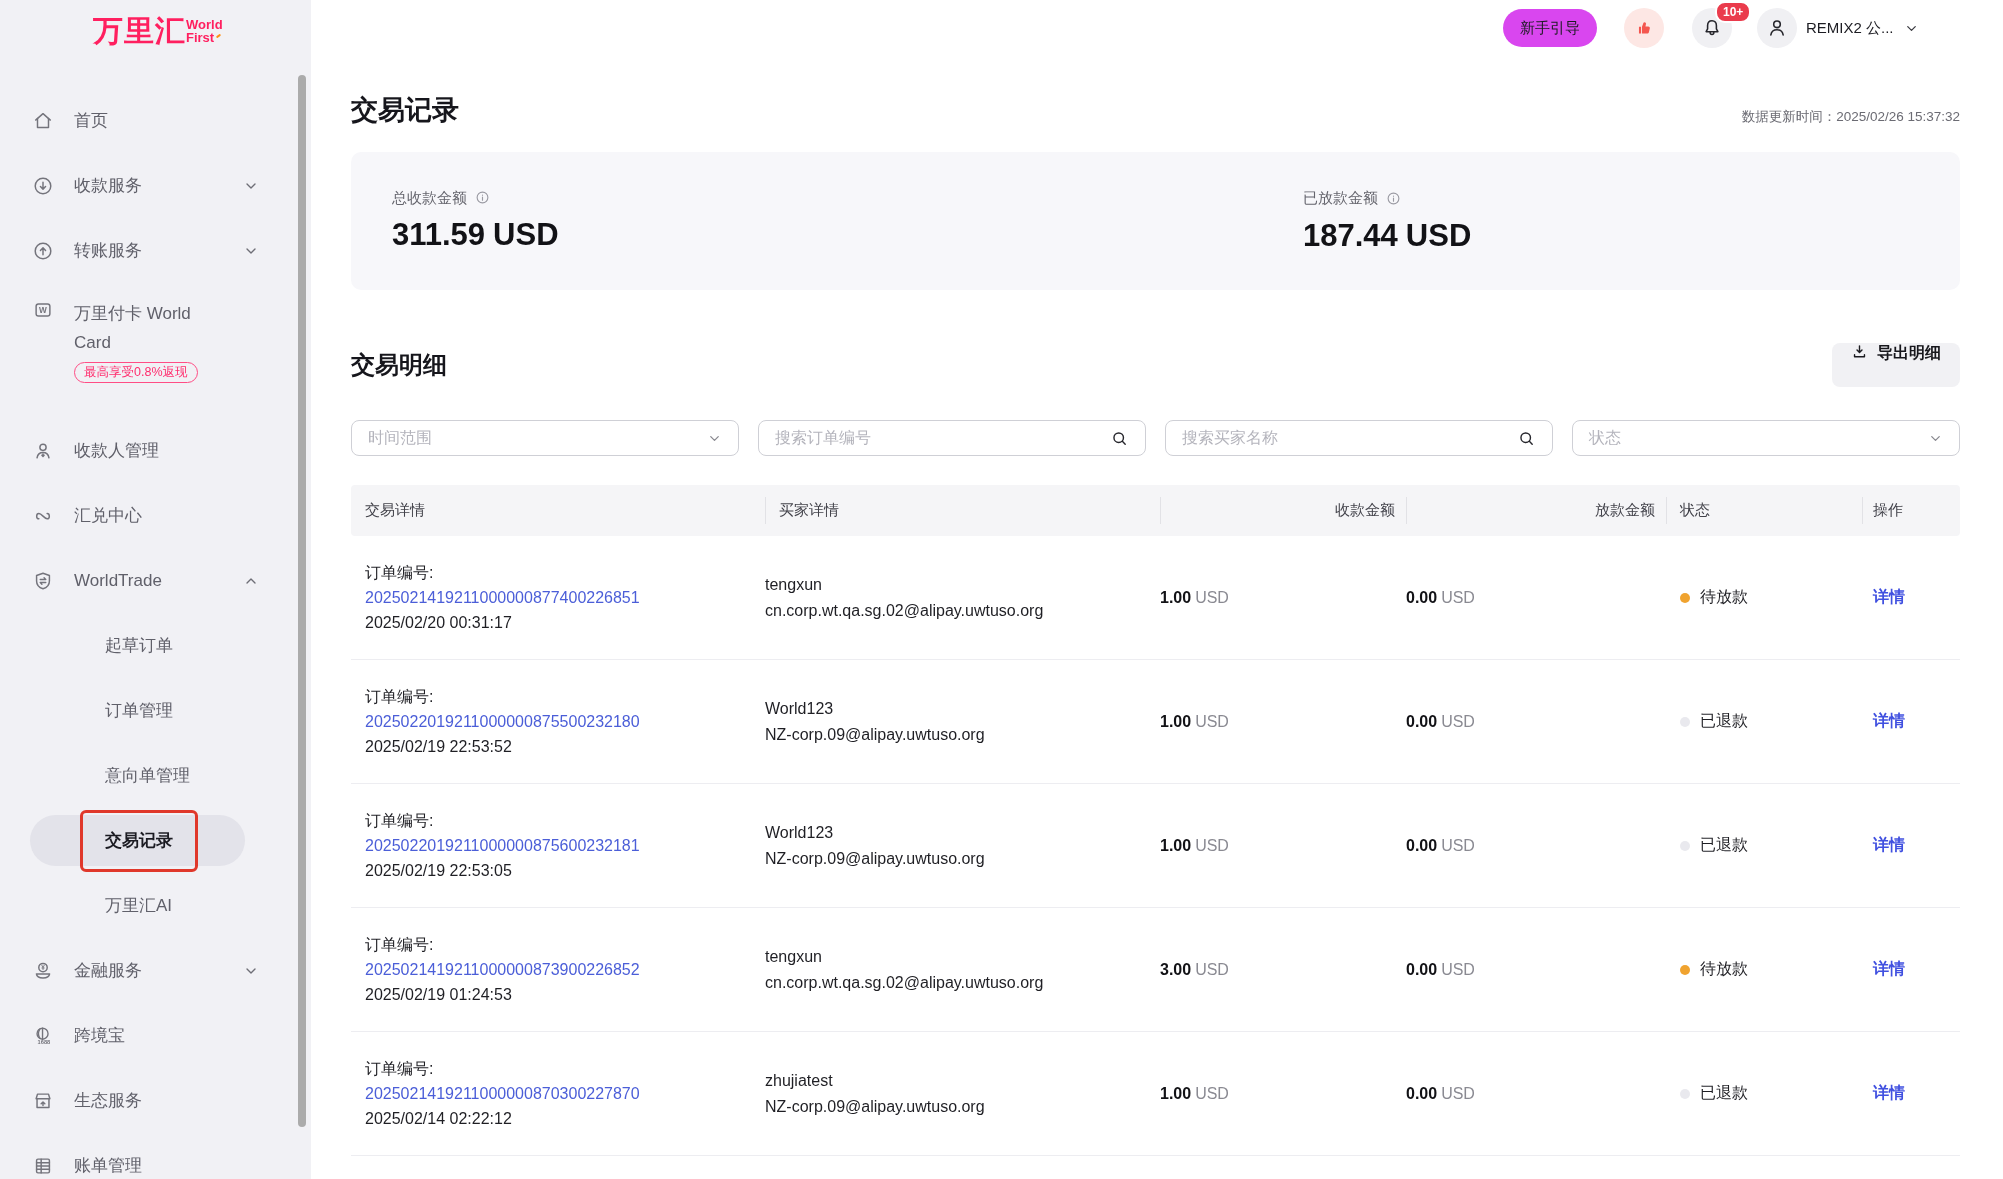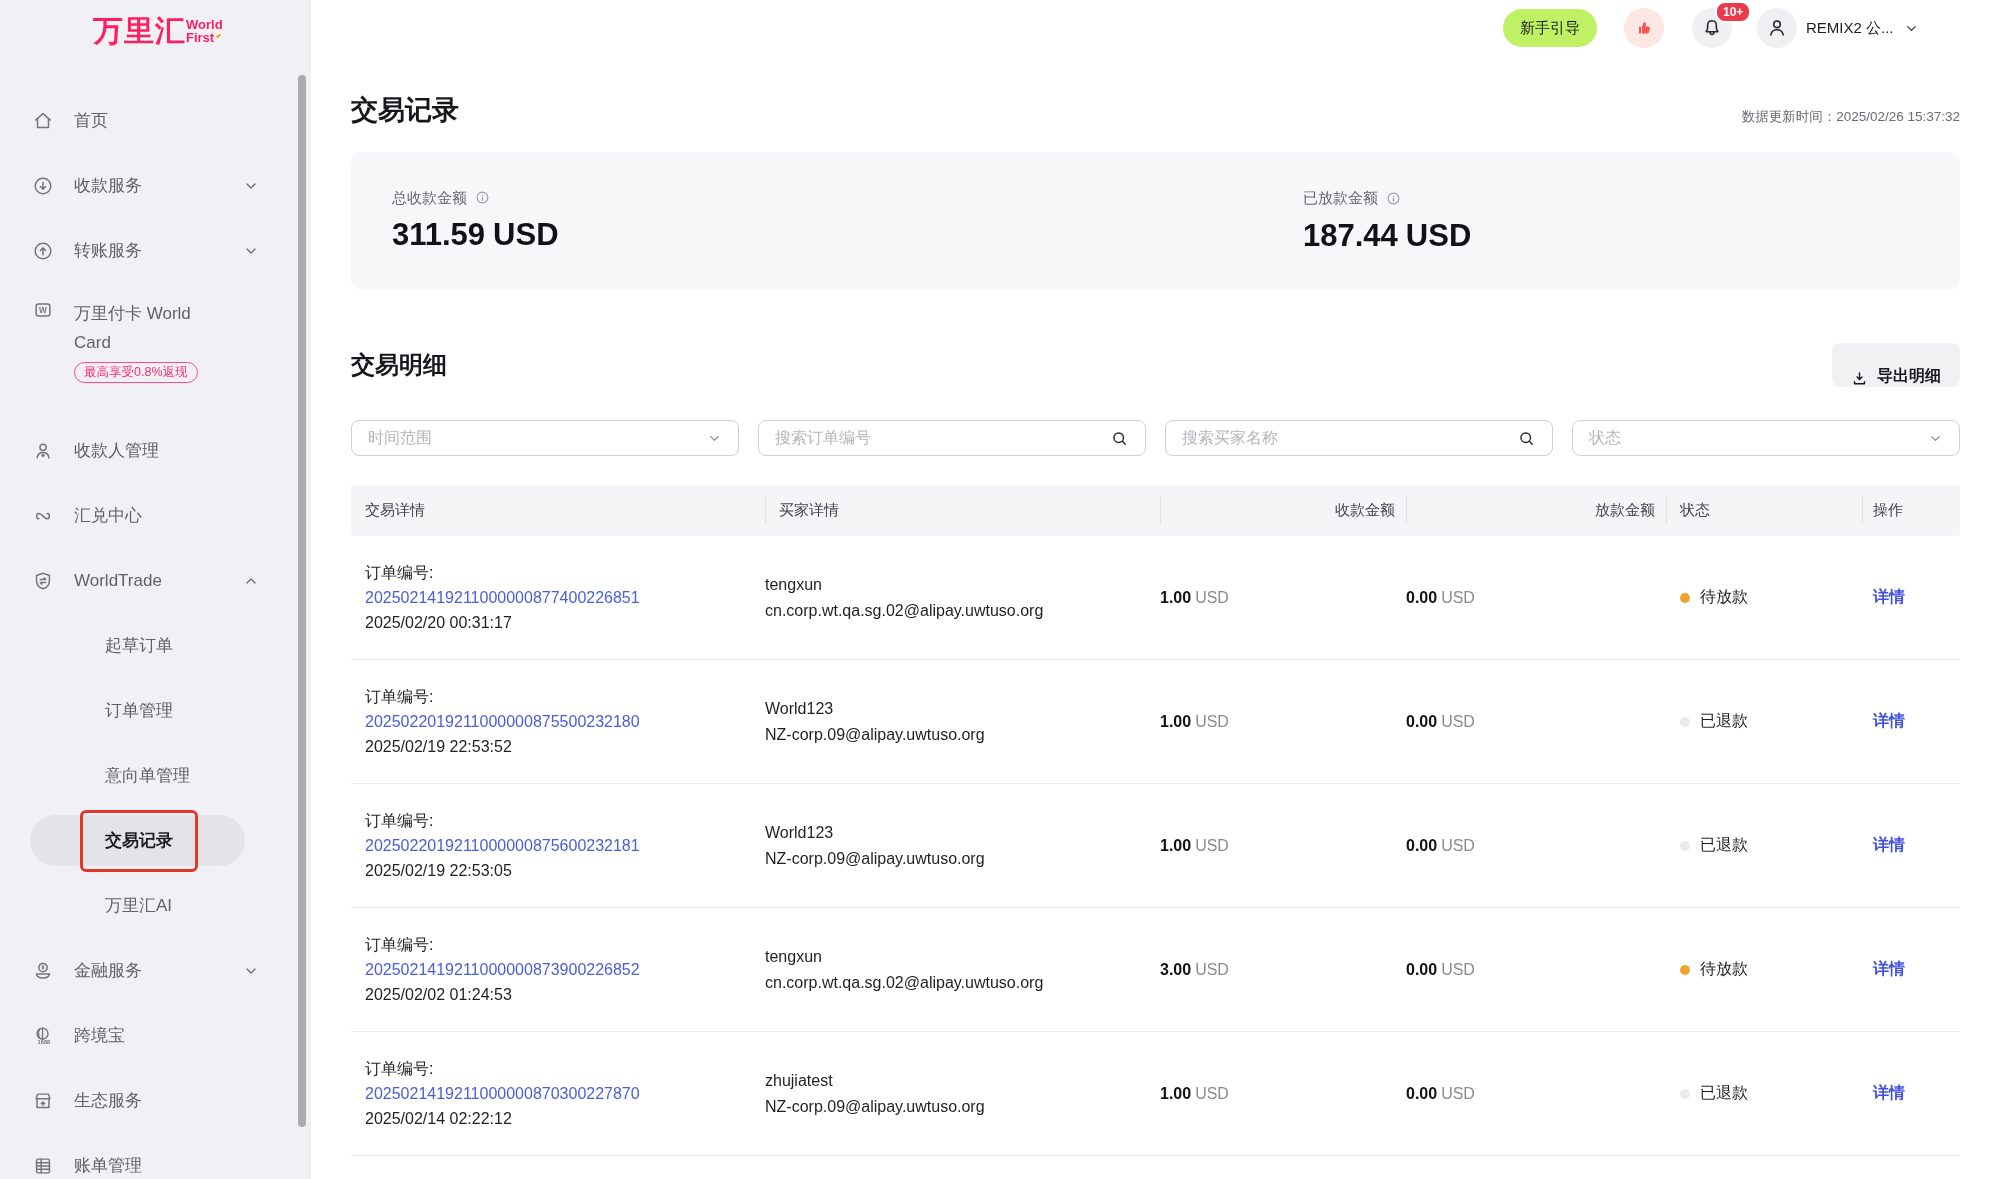--- a/index.html
+++ b/index.html
@@ -27,21 +27,21 @@
   .sub-item{position:relative;height:65px;display:flex;align-items:center;padding-left:105px;color:#60606a;font-size:17px;}
   .sub-item .pill{position:absolute;left:30px;top:7px;width:215px;height:51px;border-radius:26px;background:#e3e3ea;}
   .sub-item.selected span.lab{position:relative;z-index:2;color:#1b1b22;font-weight:700;}
   .annot{position:absolute;left:80px;top:2px;width:112px;height:56px;border:3px solid #e0382b;border-radius:6px;z-index:3;pointer-events:none;}
   .side-scrollbar{position:absolute;left:298px;top:75px;width:8px;height:1052px;border-radius:4px;background:#ababab;}
   
   .main{position:absolute;left:311px;top:0;width:1692px;height:1179px;background:#fff;}
   .content{padding:0 43px 0 40px;}
   
   .topbar{position:absolute;top:8px;left:1192px;height:40px;display:flex;align-items:center;}
-  .pill-btn{height:38px;padding:0 17px;border-radius:19px;background:#bef264;font-size:15px;color:#1c1c22;display:flex;align-items:center;}
+  .pill-btn{height:38px;padding:0 17px;border-radius:19px;background:#d946ef;font-size:15px;color:#1c1c22;display:flex;align-items:center;}
   .circle-btn{width:40px;height:40px;border-radius:50%;background:#f0f0f3;display:flex;align-items:center;justify-content:center;}
   .like-btn{background:#fde7e4;margin-left:27px;}
   .bell-wrap{position:relative;margin-left:28px;}
   .nbadge{position:absolute;top:-7px;left:23px;background:#ea3b4c;color:#fff;font-size:12px;font-weight:700;line-height:14px;padding:2px 6px;border-radius:10px;border:2px solid #fff;white-space:nowrap;}
   .avatar-btn{margin-left:25px;}
   .acct-name{margin-left:9px;font-size:15px;color:#1c1c22;}
   .acct-chev{margin-left:10px;display:flex;}
   
   .title-row{display:flex;justify-content:space-between;align-items:flex-end;margin-top:94px;}
   .page-title{font-size:27px;font-weight:800;color:#16161c;line-height:32px;margin:0;}
@@ -49,21 +49,21 @@
   
   .summary-card{position:relative;margin-top:26px;height:138px;background:#f7f7fa;border-radius:10px;}
   .sum-col{position:absolute;top:33px;}
   .sum-col.c1{left:27px;} .sum-col.c2{left:952px;}
   .sum-label{display:flex;align-items:center;gap:8px;font-size:15px;color:#65656d;}
   .sum-value{margin-top:12px;font-size:31px;font-weight:800;color:#121216;}
   .sum-value .cur{margin-left:8px;}
   
   .section-row{margin-top:53px;display:flex;justify-content:space-between;align-items:center;height:44px;}
   .section-title{font-size:24px;font-weight:800;color:#16161c;margin:0;}
-  .export-btn{height:44px;background:#f1f1f4;border-radius:8px;padding:0 19px;display:flex;align-items:flex-end;gap:9px;font-size:16px;font-weight:700;color:#17171c;border:none;cursor:pointer;}
+  .export-btn{height:44px;background:#f1f1f4;border-radius:8px;padding:0 19px;display:flex;align-items:flex-start;gap:9px;font-size:16px;font-weight:700;color:#17171c;border:none;cursor:pointer;}
   
   .filters{margin-top:33px;display:flex;gap:19px;}
   .filter-box{width:388px;height:36px;border:1px solid #cfd0d6;border-radius:8px;background:#fff;display:flex;align-items:center;justify-content:space-between;padding:0 16px;box-sizing:border-box;font-size:16px;color:#b4b4bc;}
   .filter-box input{flex:1;border:none;outline:none;font-size:16px;color:#1f1f24;font-family:inherit;background:transparent;padding:0;}
   .filter-box input::placeholder{color:#b4b4bc;}
   
   .table{margin-top:29px;}
   .thead,.trow{display:grid;grid-template-columns:414px 395px 246px 260px 196px 98px;}
   .thead{height:51px;background:#f5f5f7;border-radius:4px;font-size:15px;color:#42424a;}
   .th{position:relative;display:flex;align-items:center;height:100%;padding-left:14px;box-sizing:border-box;}
@@ -418,21 +418,21 @@
     </div>
     <div class="cell c6">
       <span class="detail-link">详情</span>
     </div>
   </div>
 
   <div class="trow">
     <div class="cell c1">
       <div>订单编号:</div>
       <div class="link">2025021419211000000873900226852</div>
-      <div class="date">2025/02/02 01:24:53</div>
+      <div class="date">2025/02/19 01:24:53</div>
     </div>
     <div class="cell c2">
       <div>tengxun</div>
       <div>cn.corp.wt.qa.sg.02@alipay.uwtuso.org</div>
     </div>
     <div class="cell c3">
       <span class="amt">3.00</span><span class="usd">USD</span>
     </div>
     <div class="cell c4">
       <span class="amt">0.00</span><span class="usd">USD</span>

